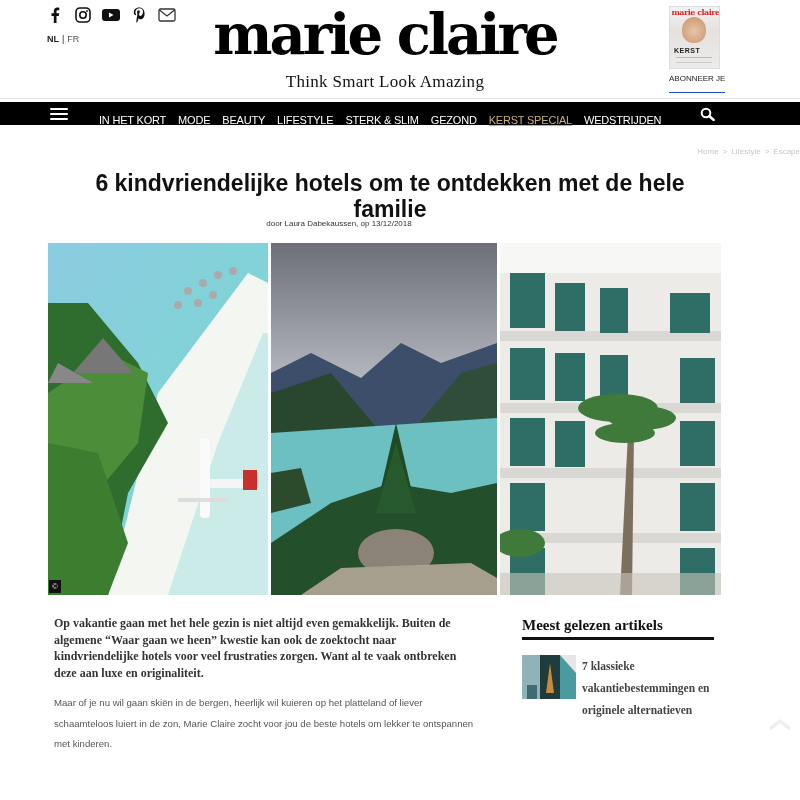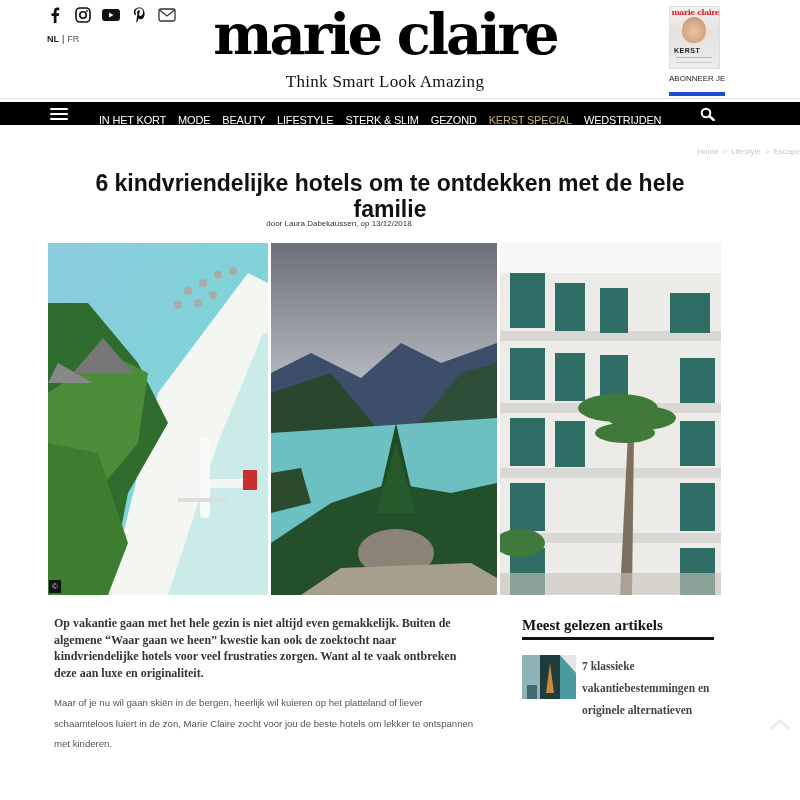--- a/index.html
+++ b/index.html
@@ -18,29 +18,29 @@
           font-family: "Liberation Serif", serif; font-size: 17px; color: #111; letter-spacing: 0.3px; }
 
   .cover { position: absolute; left: 669px; top: 6px; width: 51px; height: 63px; border: 1px solid #ddd;
            background: linear-gradient(180deg, #f2f2f2 0%, #e6e1dc 40%, #ececec 100%); overflow: hidden; }
   .cover .cv-title { position: absolute; left: 1px; top: 0; width: 49px; text-align: center; color: #d9262b;
            font-family: "DejaVu Serif", serif; font-size: 8px; font-weight: bold; letter-spacing: -0.5px; }
   .cover .face { position: absolute; left: 12px; top: 10px; width: 24px; height: 26px; border-radius: 50% 50% 45% 45%;
            background: radial-gradient(circle at 50% 55%, #e8c4a8 0%, #d3a583 60%, #c58a5a 100%); }
   .cover .cv-kerst { position: absolute; left: 4px; top: 40px; font-size: 7px; font-weight: bold; color: #222; letter-spacing: 0.5px; }
   .cover .cv-lines { position: absolute; left: 6px; top: 50px; width: 36px; height: 6px; border-top: 1px solid #bbb; border-bottom: 1px solid #ccc; }
-  .subscribe { position: absolute; left: 669px; top: 74px; font-size: 8px; color: #222; border-bottom: 4px solid #1d4ed8; padding-bottom: 9px; }
+  .subscribe { position: absolute; left: 669px; top: 74px; font-size: 8px; color: #222; border-bottom: 1px solid #1d4ed8; padding-bottom: 9px; }
 
   .topline { position: absolute; left: 0; top: 98px; width: 800px; height: 1px; background: #e5e5e5; }
   .navbar { position: absolute; left: 0; top: 102px; width: 800px; height: 23px; background: #000; display: flex; align-items: center; }
   .hamburger { position: absolute; left: 50px; top: 6px; width: 18px; height: 12px; display: flex; flex-direction: column; justify-content: space-between; }
   .hamburger span { display: block; height: 2px; background: #fff; border-radius: 1px; }
   .nav-items { position: absolute; left: 99px; top: 0; height: 35px; display: flex; align-items: center; gap: 12px; }
   .nav-item { color: #fff; font-size: 11px; letter-spacing: -0.2px; white-space: nowrap; }
-  .nav-item.special { color: #c4b27a; }
+  .nav-item.special { color: #c4b27a; text-decoration: underline; }
   .search { position: absolute; left: 700px; top: 5px; width: 18px; height: 14px; }
 
   .crumbs { position: absolute; left: 0; top: 147px; width: 800px; text-align: right; font-size: 8px; color: #c7c7c7; }
   .crumbs span { margin: 0 4px; }
   .title { position: absolute; left: 60px; top: 160px; width: 660px; text-align: center;
            font-family: Liberation Sans, sans-serif; font-size: 23px; line-height: 26px; color: #111; margin-top: 10px; }
   .byline { position: absolute; left: 0; top: 219px; width: 678px; text-align: center; font-size: 8px; color: #333; }
 
   .photo { position: absolute; top: 243px; height: 352px; overflow: hidden; }
   .photo svg { display: block; width: 100%; height: 100%; }

